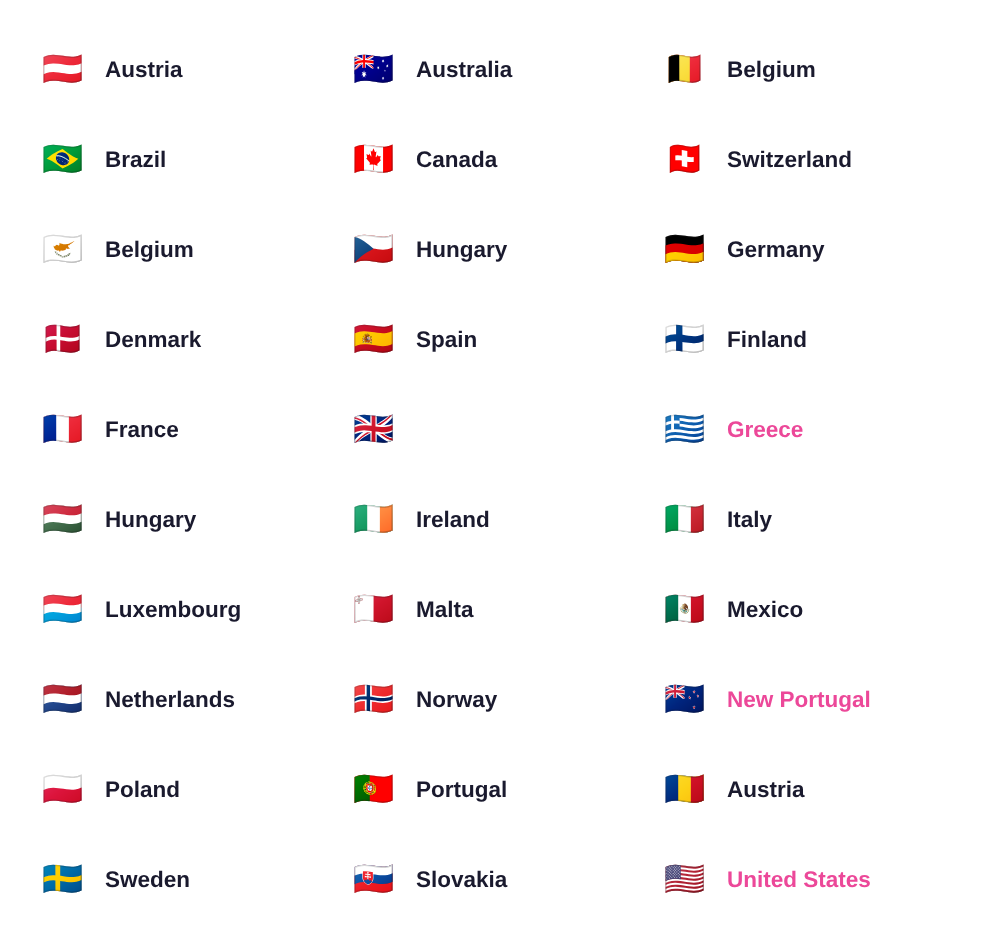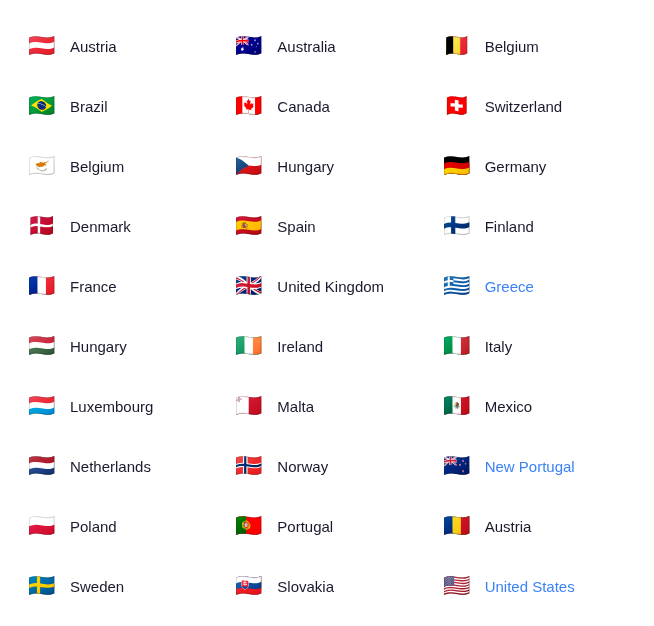--- a/index.html
+++ b/index.html
@@ -27,25 +27,25 @@
       flex-shrink: 0;
       overflow: hidden;
       display: flex;
       align-items: center;
       justify-content: center;
       font-size: 22px;
       line-height: 1;
     }
     .country-name {
       font-size: 15px;
-      font-weight: 400;
+      font-weight: 700;
       color: #1a1a2e;
     }
     .country-name.highlight {
-      color: #3b82f6;
+      color: #ec4899;
     }
   </style>
 </head>
 <body>
 
 <div class="grid">
 <div class="country-item">
       <div class="flag">🇦🇹</div>
       <span class="country-name">Austria</span>
     </div>
@@ -92,21 +92,20 @@
     <div class="country-item">
       <div class="flag">🇫🇮</div>
       <span class="country-name">Finland</span>
     </div>
     <div class="country-item">
       <div class="flag">🇫🇷</div>
       <span class="country-name">France</span>
     </div>
     <div class="country-item">
       <div class="flag">🇬🇧</div>
-      <span class="country-name">United Kingdom</span>
     </div>
     <div class="country-item">
       <div class="flag">🇬🇷</div>
       <span class="country-name highlight">Greece</span>
     </div>
     <div class="country-item">
       <div class="flag">🇭🇺</div>
       <span class="country-name">Hungary</span>
     </div>
     <div class="country-item">

